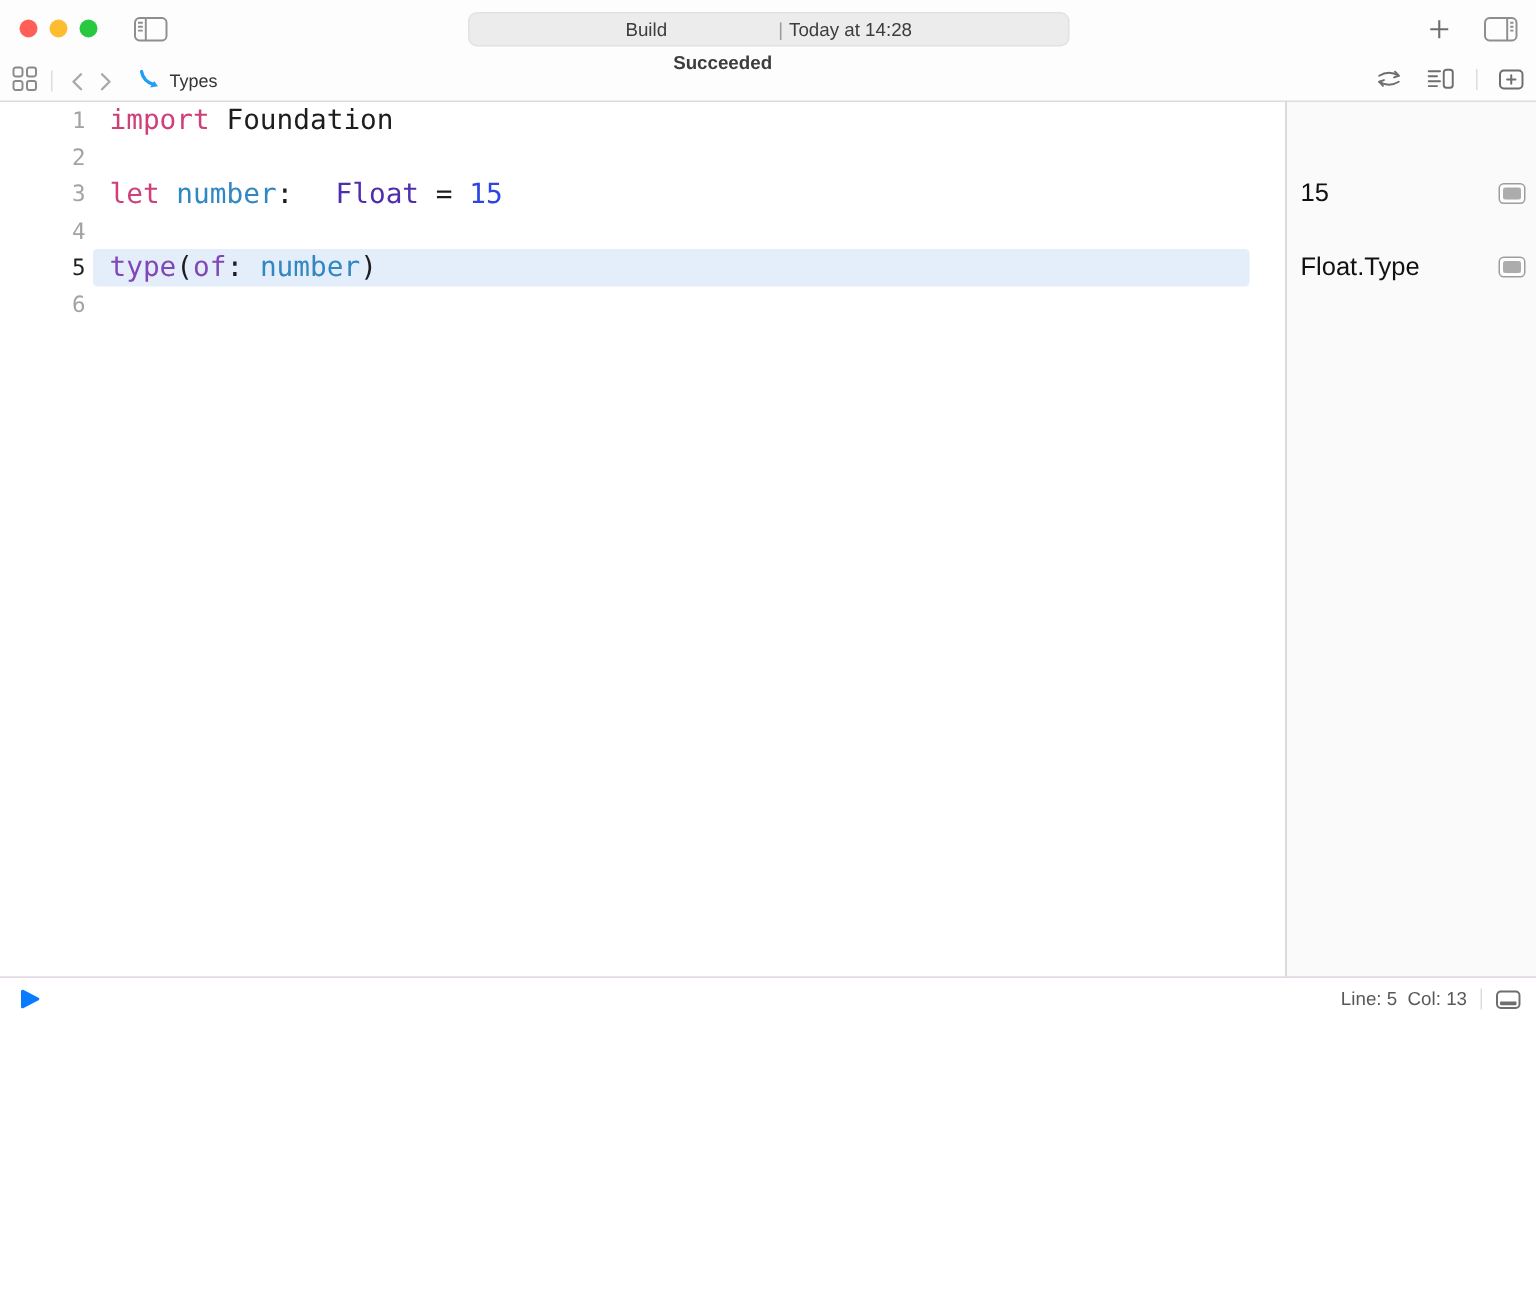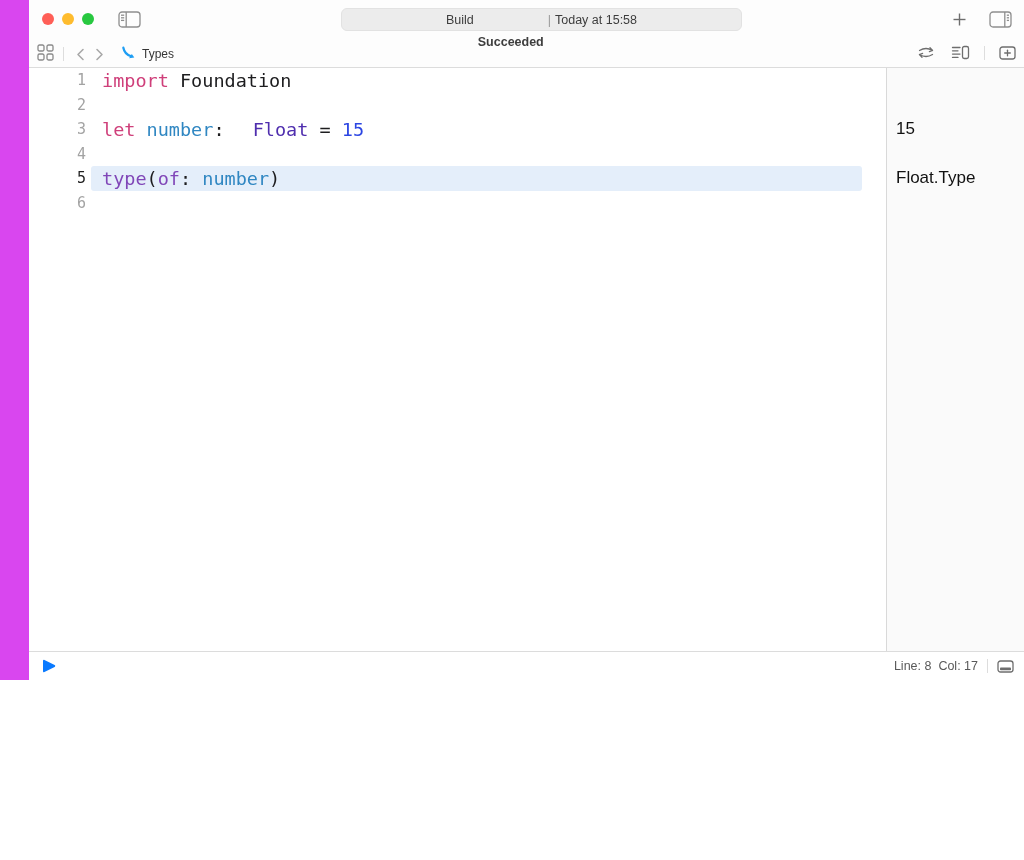--- a/index.html
+++ b/index.html
@@ -1,17 +1,17 @@
 <!DOCTYPE html>
 <html style="--traffic-red: #ff5f57; --traffic-yellow: #febc2e; --traffic-green: #28c840; --keyword: #cf3f7a; --variable: #3087c2; --type-name: #4f2eae; --number-literal: #2c46e3; --function-call: #8047b8; --plain: #1d1d1f; --line-highlight: #e4eefa; --accent-blue: #0a7aff; --swift-icon-blue: #1e9ef4;"><head>
 <meta charset="utf-8">
 <style>
   * { margin:0; padding:0; box-sizing:border-box; }
   html,body { width:1024px; height:860px; background:#ffffff; font-family:"Liberation Sans", sans-serif; overflow:hidden; }
-  .window { width:1024px; height:680px; display:flex; flex-direction:column; background:#d946ef;padding-left:29px; }
+  .window { width:1024px; height:680px; display:flex; flex-direction:column; background:#d946ef; }
 
   
   .titlebar { position:relative; height:38px; flex:0 0 38px; display:flex; align-items:center; background:#fdfdfd; }
   .traffic { display:flex; gap:8px; padding-left:13px; }
   .tl { width:12px; height:12px; border-radius:50%; display:inline-block; }
   .tl.red    { background:var(--traffic-red); }
   .tl.yellow { background:var(--traffic-yellow); }
   .tl.green  { background:var(--traffic-green); }
   .icon-btn { background:none; border:none; padding:0; display:inline-flex; align-items:center; justify-content:center; cursor:default; }
   .nav-toggle { margin-left:24px; }
@@ -71,21 +71,21 @@
     <button class="icon-btn nav-toggle">
       <svg width="23" height="17" viewBox="0 0 23 17" fill="none" stroke="#8e8e8e" stroke-width="1.3">
         <rect x="1" y="1" width="21" height="15" rx="3"></rect>
         <line x1="8.2" y1="1" x2="8.2" y2="16"></line>
         <line x1="3" y1="4.2" x2="6.2" y2="4.2"></line>
         <line x1="3" y1="6.8" x2="6.2" y2="6.8"></line>
         <line x1="3" y1="9.4" x2="6.2" y2="9.4"></line>
       </svg>
     </button>
     <div class="status-pill">
-      <span>Build</span><b>Succeeded</b><span class="pipe">|</span><span>Today at 15:58</span>
+      <span>Build</span><b>Succeeded</b><span class="pipe">|</span><span>Today at 14:28</span>
     </div>
     <div class="titlebar-right">
       <button class="icon-btn">
         <svg width="15" height="15" viewBox="0 0 15 15" stroke="#6e6e6e" stroke-width="1.4">
           <line x1="7.5" y1="1.5" x2="7.5" y2="13.5"></line>
             <line x1="1.5" y1="7.5" x2="13.5" y2="7.5"></line>
         </svg>
       </button>
       <button class="icon-btn">
         <svg width="23" height="17" viewBox="0 0 23 17" fill="none" stroke="#8e8e8e" stroke-width="1.3">
@@ -204,21 +204,21 @@
       </div>
   </div>
 
   <div class="bottombar">
     <button class="icon-btn">
       <svg width="14" height="14" viewBox="0 0 14 14">
         <path d="M2 1.8 L12.2 7 L2 12.2 Z" fill="var(--accent-blue)" stroke="var(--accent-blue)" stroke-width="2" stroke-linejoin="round"></path>
       </svg>
     </button>
     <div class="bottom-right">
-      <span class="cursor-pos">Line: 8  Col: 17</span>
+      <span class="cursor-pos">Line: 5  Col: 13</span>
       <span class="vsep"></span>
       <button class="icon-btn">
         <svg width="17" height="13" viewBox="0 0 17 13" fill="none">
           <rect x="1" y="1" width="15" height="11" rx="2.5" stroke="#6e6e6e" stroke-width="1.3"></rect>
           <rect x="3" y="7.6" width="11" height="2.6" rx="0.8" fill="#6e6e6e"></rect>
         </svg>
       </button>
     </div>
   </div>
 

